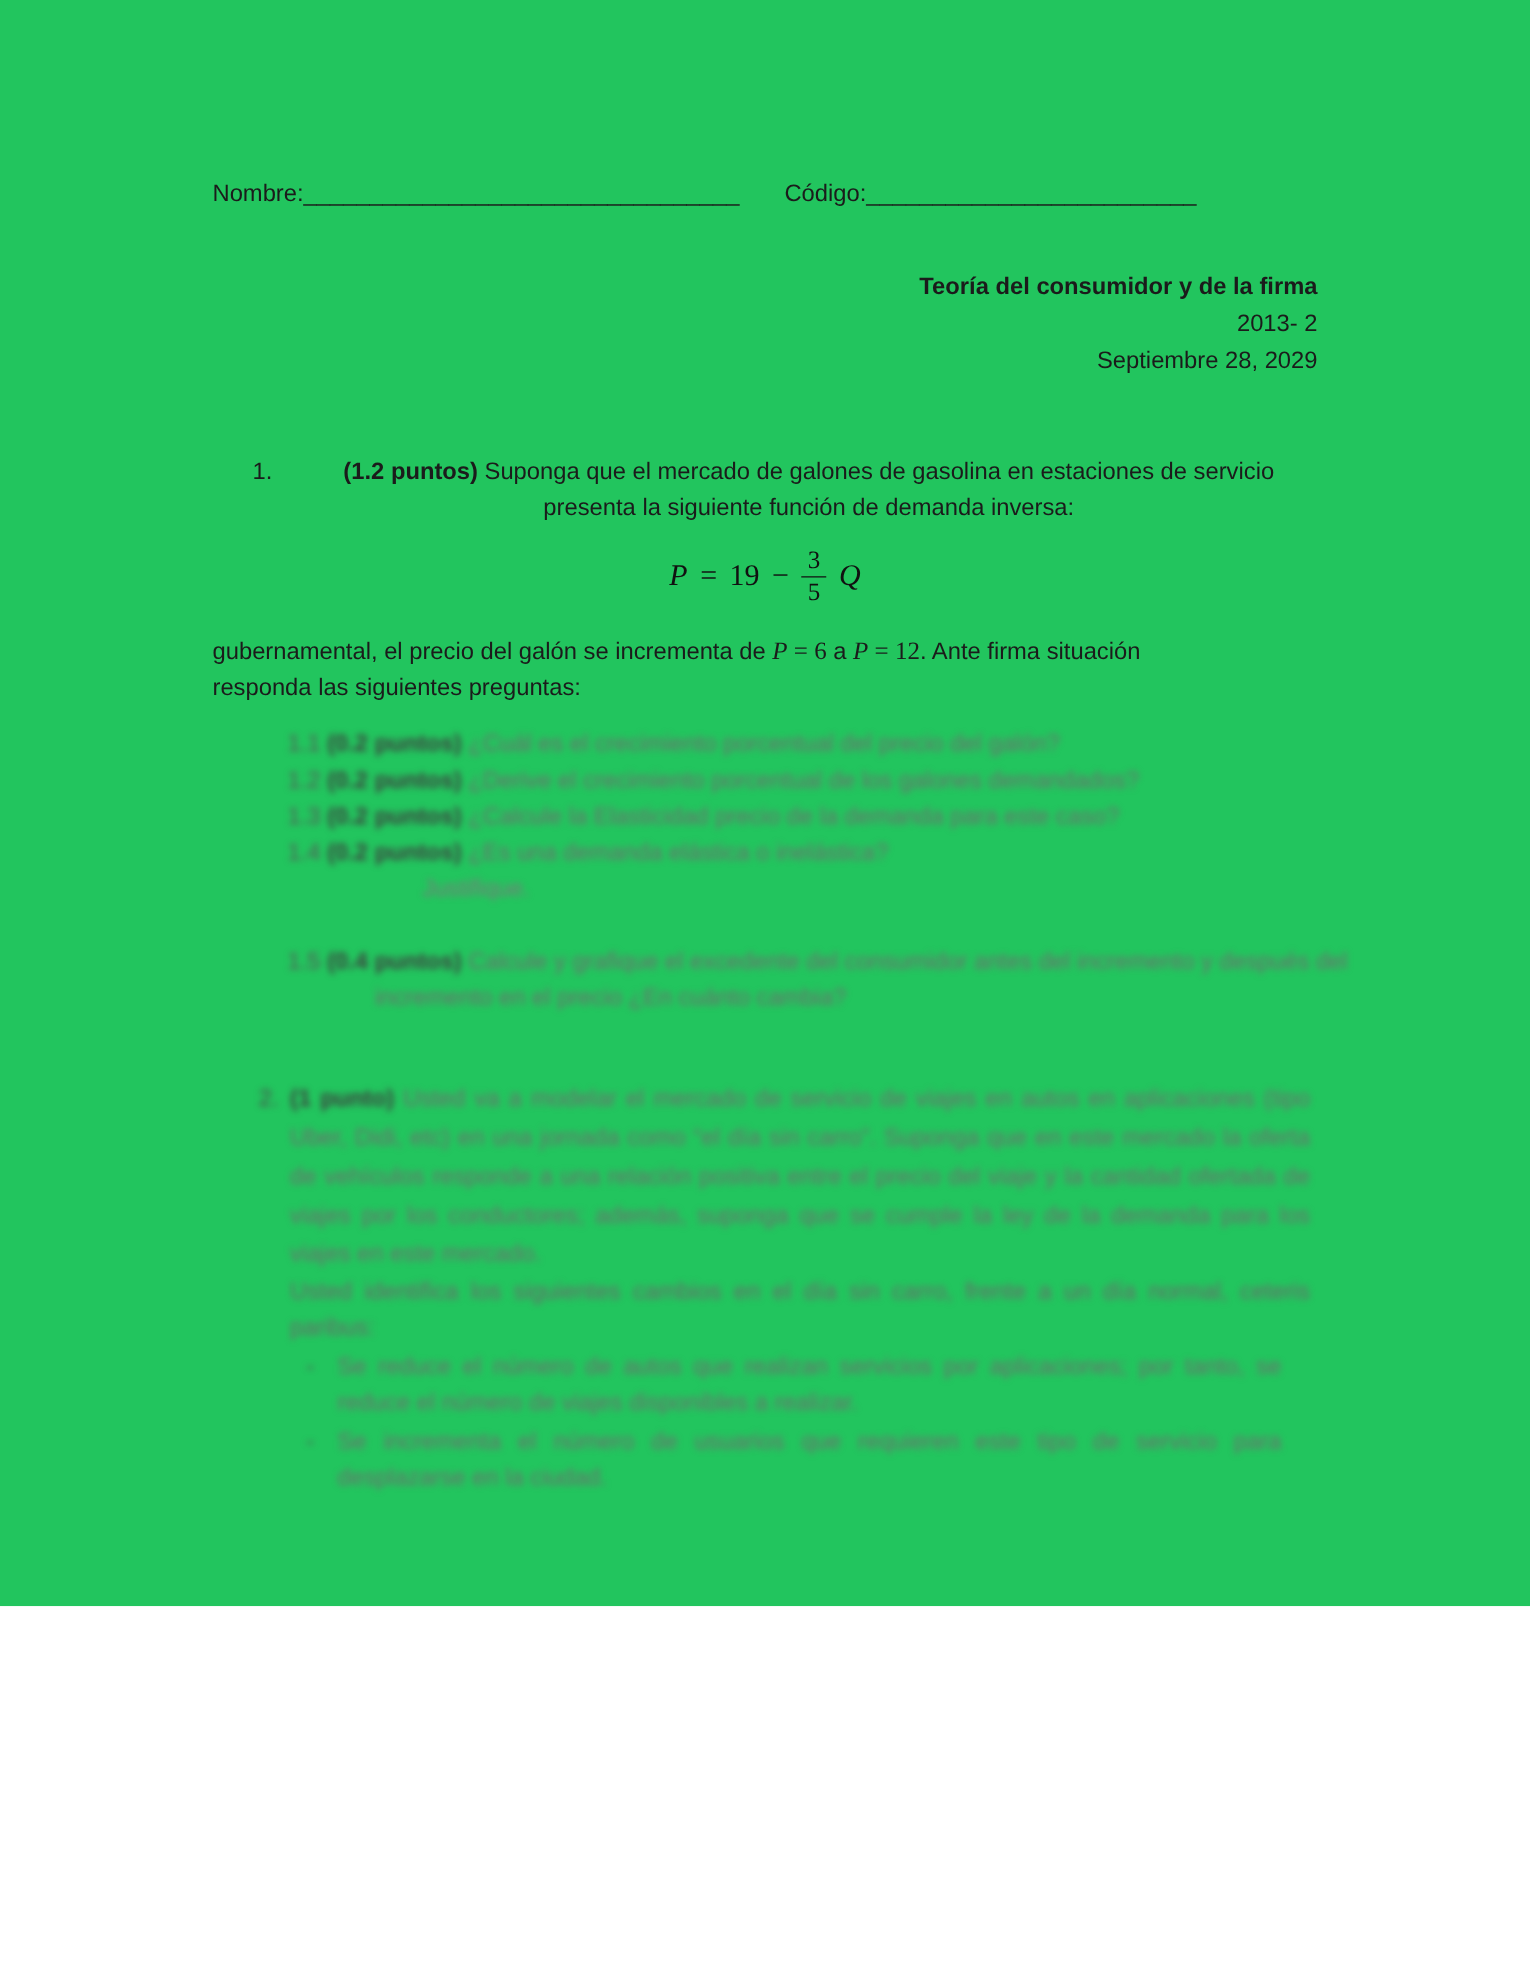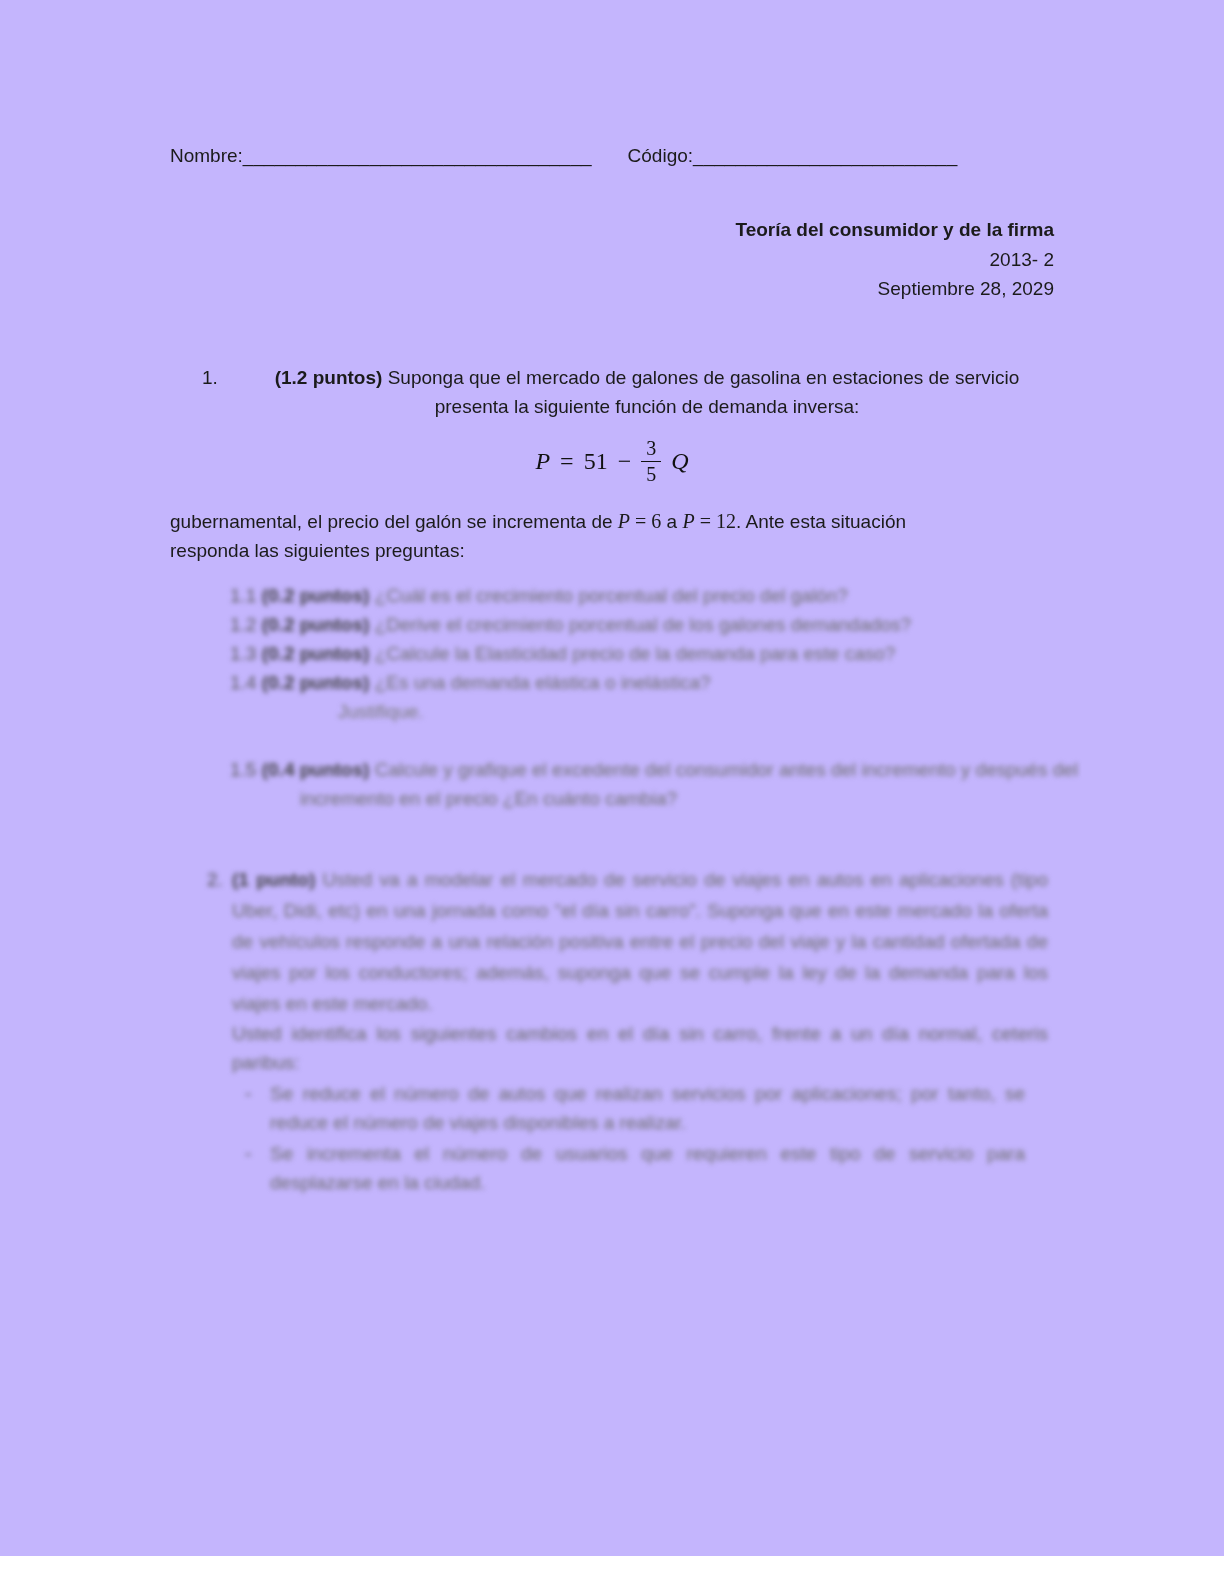--- a/index.html
+++ b/index.html
@@ -1,20 +1,20 @@
 <!DOCTYPE html>
 <html><head>
 <meta charset="utf-8">
 <style>
   html, body { margin: 0; padding: 0; background: #ffffff; }
   .page {
     position: relative;
     width: 1224px;
-    height: 1556px;
-    background: #c4b5fd;
+    height: 1285px;
+    background: #22c55e;
     font-family: "Liberation Sans", sans-serif;
     font-size: 19px;
     color: #1b1b1b;
     overflow: hidden;
   }
   .content {
     position: absolute;
     left: 170px;
     top: 0;
     width: 884px;
@@ -99,31 +99,31 @@
       <span class="q-num">1.</span>
       <div class="q-text">
         <div><span class="bold">(1.2 puntos)</span><span> Suponga que el mercado de galones de gasolina en estaciones de servicio</span></div>
         <div>presenta la siguiente función de demanda inversa:</div>
       </div>
     </div>
 
     <div class="formula-row">
       <span class="mvar">P</span>
       <span class="mnum">=</span>
-      <span class="mnum">51</span>
+      <span class="mnum">19</span>
       <span class="mnum">−</span>
       <span class="frac">
           <span class="fnum mnum">3</span>
           <span class="fden mnum">5</span>
         </span>
       <span class="mvar">Q</span>
     </div>
 
     <div class="para">
-      <div><span>gubernamental, el precio del galón se incrementa de </span><span class="mvar">P</span><span class="mnum"> = 6</span><span> a </span><span class="mvar">P</span><span class="mnum"> = 12</span><span>. Ante esta situación</span></div>
+      <div><span>gubernamental, el precio del galón se incrementa de </span><span class="mvar">P</span><span class="mnum"> = 6</span><span> a </span><span class="mvar">P</span><span class="mnum"> = 12</span><span>. Ante firma situación</span></div>
       <div>responda las siguientes preguntas:</div>
     </div>
 
     <div class="subq-list blurzone">
       <div><span class="bq-num">1.1</span> <span class="bq-pts">(0.2 puntos)</span><span class="bq-text"> ¿Cuál es el crecimiento porcentual del precio del galón?</span></div>
       <div><span class="bq-num">1.2</span> <span class="bq-pts">(0.2 puntos)</span><span class="bq-text"> ¿Derive el crecimiento porcentual de los galones demandados?</span></div>
       <div><span class="bq-num">1.3</span> <span class="bq-pts">(0.2 puntos)</span><span class="bq-text"> ¿Calcule la Elasticidad precio de la demanda para este caso?</span></div>
       <div><span class="bq-num">1.4</span> <span class="bq-pts">(0.2 puntos)</span><span class="bq-text"> ¿Es una demanda elástica o inelástica?</span></div>
       <div class="note-line">Justifique.</div>
     </div>

